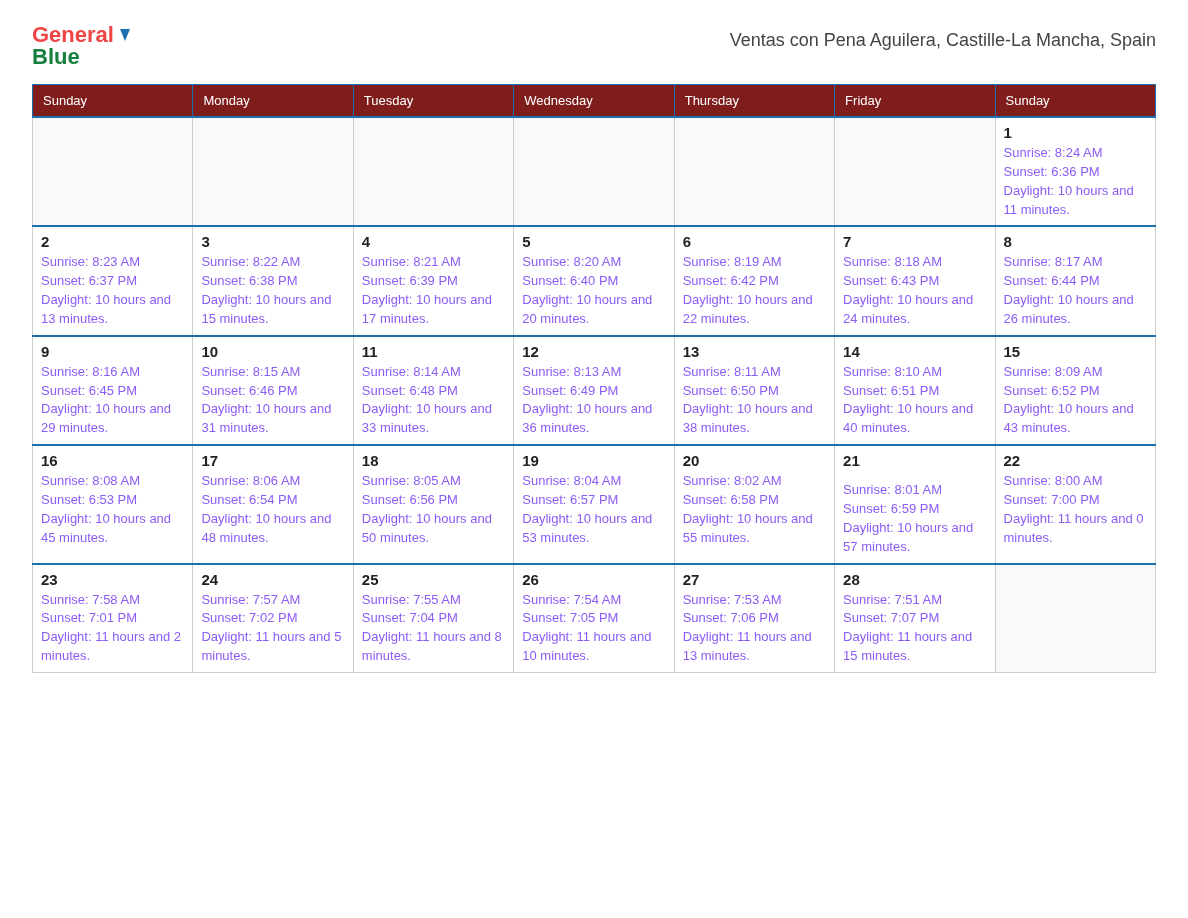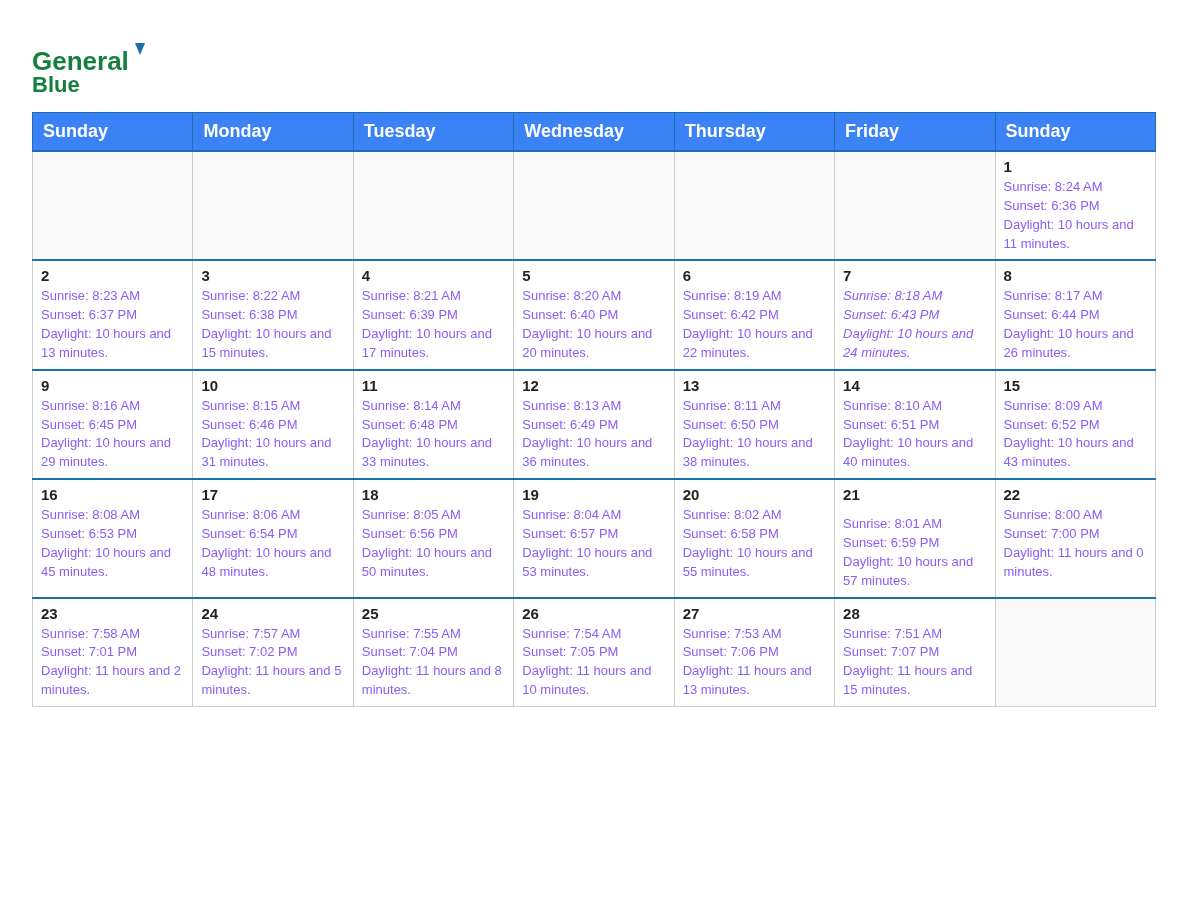--- a/index.html
+++ b/index.html
@@ -15,25 +15,24 @@
       justify-content: space-between;
       align-items: flex-start;
       margin-bottom: 8px;
     }
     .logo {
       display: flex;
       flex-direction: column;
       align-items: flex-start;
     }
     .logo-general {
-      font-size: 26px;
+      font-size: 22px;
       font-weight: bold;
-      color: #15803d;
+      color: #ef4444;
       line-height: 1;
-      margin-top: 24px;
     }
     .logo-blue {
       font-size: 22px;
       font-weight: bold;
       color: #15803d;
       line-height: 1;
     }
     .title-area {
       text-align: right;
     }
@@ -47,25 +46,25 @@
       font-size: 18px;
       color: #444;
       margin-top: 6px;
     }
     .calendar {
       width: 100%;
       border-collapse: collapse;
       margin-top: 16px;
     }
     .calendar th {
-      background: #3b82f6;
+      background: #7f1d1d;
       color: #fff;
       padding: 8px 10px;
-      font-size: 18px;
-      font-weight: bold;
+      font-size: 13px;
+      font-weight: normal;
       text-align: left;
       border: 1px solid #1a6faf;
     }
     .calendar td {
       vertical-align: top;
       padding: 6px 8px;
       border: 1px solid #ccc;
       width: 14.28%;
       min-height: 100px;
       font-size: 13px;
@@ -107,20 +106,21 @@
 
       <svg width="18" height="18" viewBox="0 0 18 18" style="margin-left:2px;margin-top:2px;">
         <polygon points="4,2 14,2 9,14" fill="#1a6faf"></polygon>
       </svg>
     </div>
     <div>
       <span class="logo-blue">Blue</span>
     </div>
   </div>
   <div class="title-area">
+    <div class="location-title">Ventas con Pena Aguilera, Castille-La Mancha, Spain</div>
   </div>
 </div>
 
 <table class="calendar">
   <thead>
     <tr>
       <th>Sunday</th>
       <th>Monday</th>
       <th>Tuesday</th>
       <th>Wednesday</th>
@@ -170,21 +170,21 @@
 Daylight: 10 hours and 20 minutes.</div>
         </td>
         <td>
           <span class="day-num">6</span>
           <div class="day-info" style="white-space: pre-line;">Sunrise: 8:19 AM
 Sunset: 6:42 PM
 Daylight: 10 hours and 22 minutes.</div>
         </td>
         <td>
           <span class="day-num">7</span>
-          <div class="day-info" style="white-space: pre-line; font-style: italic;">Sunrise: 8:18 AM
+          <div class="day-info" style="white-space: pre-line;">Sunrise: 8:18 AM
 Sunset: 6:43 PM
 Daylight: 10 hours and 24 minutes.</div>
         </td>
         <td>
           <span class="day-num">8</span>
           <div class="day-info" style="white-space: pre-line;">Sunrise: 8:17 AM
 Sunset: 6:44 PM
 Daylight: 10 hours and 26 minutes.</div>
         </td>
       </tr>

